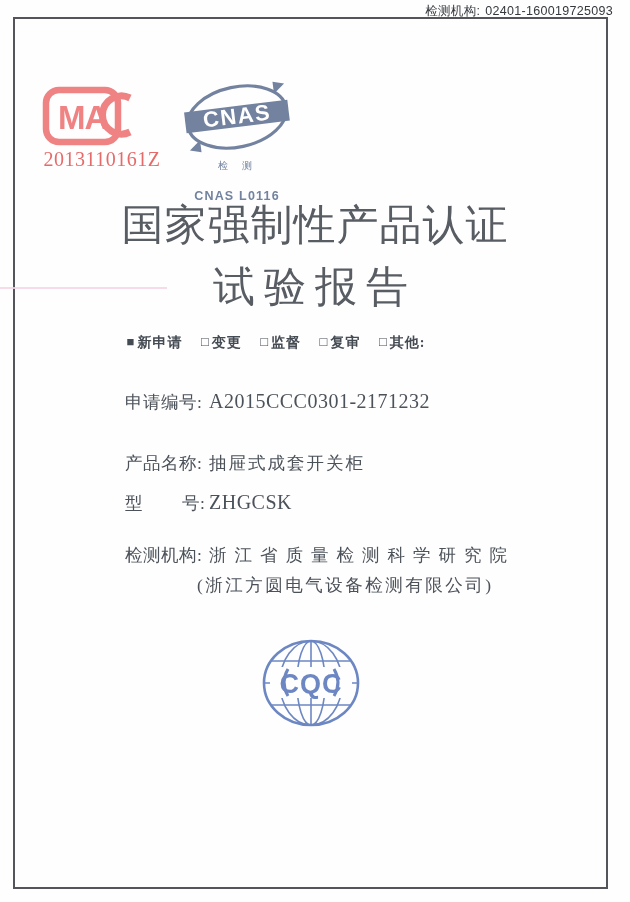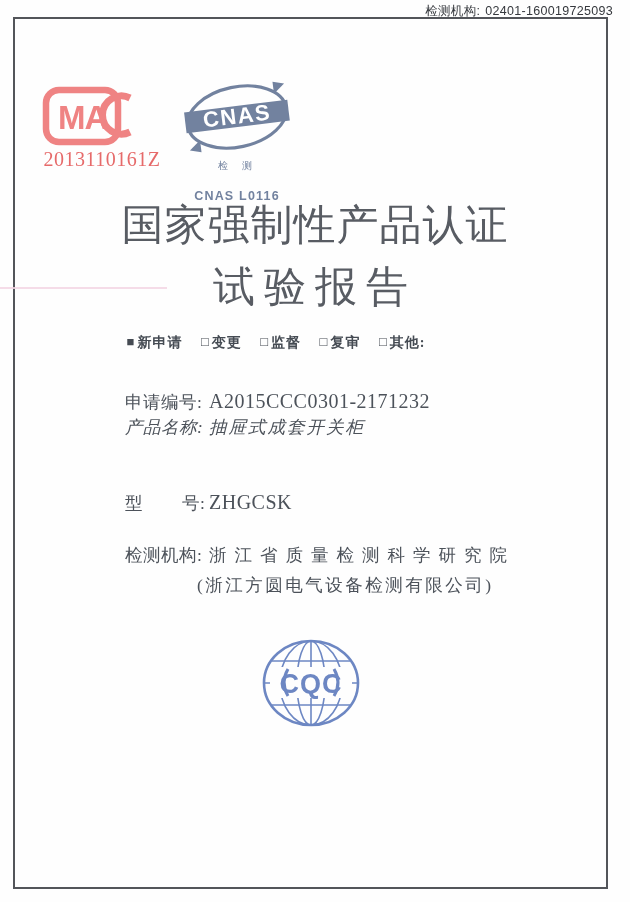--- a/index.html
+++ b/index.html
@@ -55,21 +55,21 @@
   .cb-row{
     position:absolute;left:0;top:334px;width:552px;text-align:center;
     font-size:14px;font-weight:700;color:#454b53;letter-spacing:1px;
   }
   .cb-item{margin:0 7px;white-space:nowrap;}
   .cb-box{font-size:13px;margin-right:2px;position:relative;top:-1px;}
   
   .form{position:absolute;left:125px;top:0;width:470px;color:var(--ink);}
   .f-row{position:absolute;left:0;white-space:nowrap;}
   .f-row.r0{top:390px;}
-  .f-row.r1{top:415px;font-style:italic;}
+  .f-row.r1{top:451px;}
   .f-row.r2{top:491px;}
   .f-row.r3{top:543px;}
   .f-label{
     display:inline-block;min-width:84px;font-size:17.5px;letter-spacing:0.5px;
     white-space:pre;vertical-align:top;
   }
   .f-value{font-size:17.5px;vertical-align:top;}
   .f-value.mono-serif{font-size:20px;letter-spacing:0.5px;}
   .f-value.spread2{letter-spacing:2px;}
   .f-value.spread8{letter-spacing:8px;}

